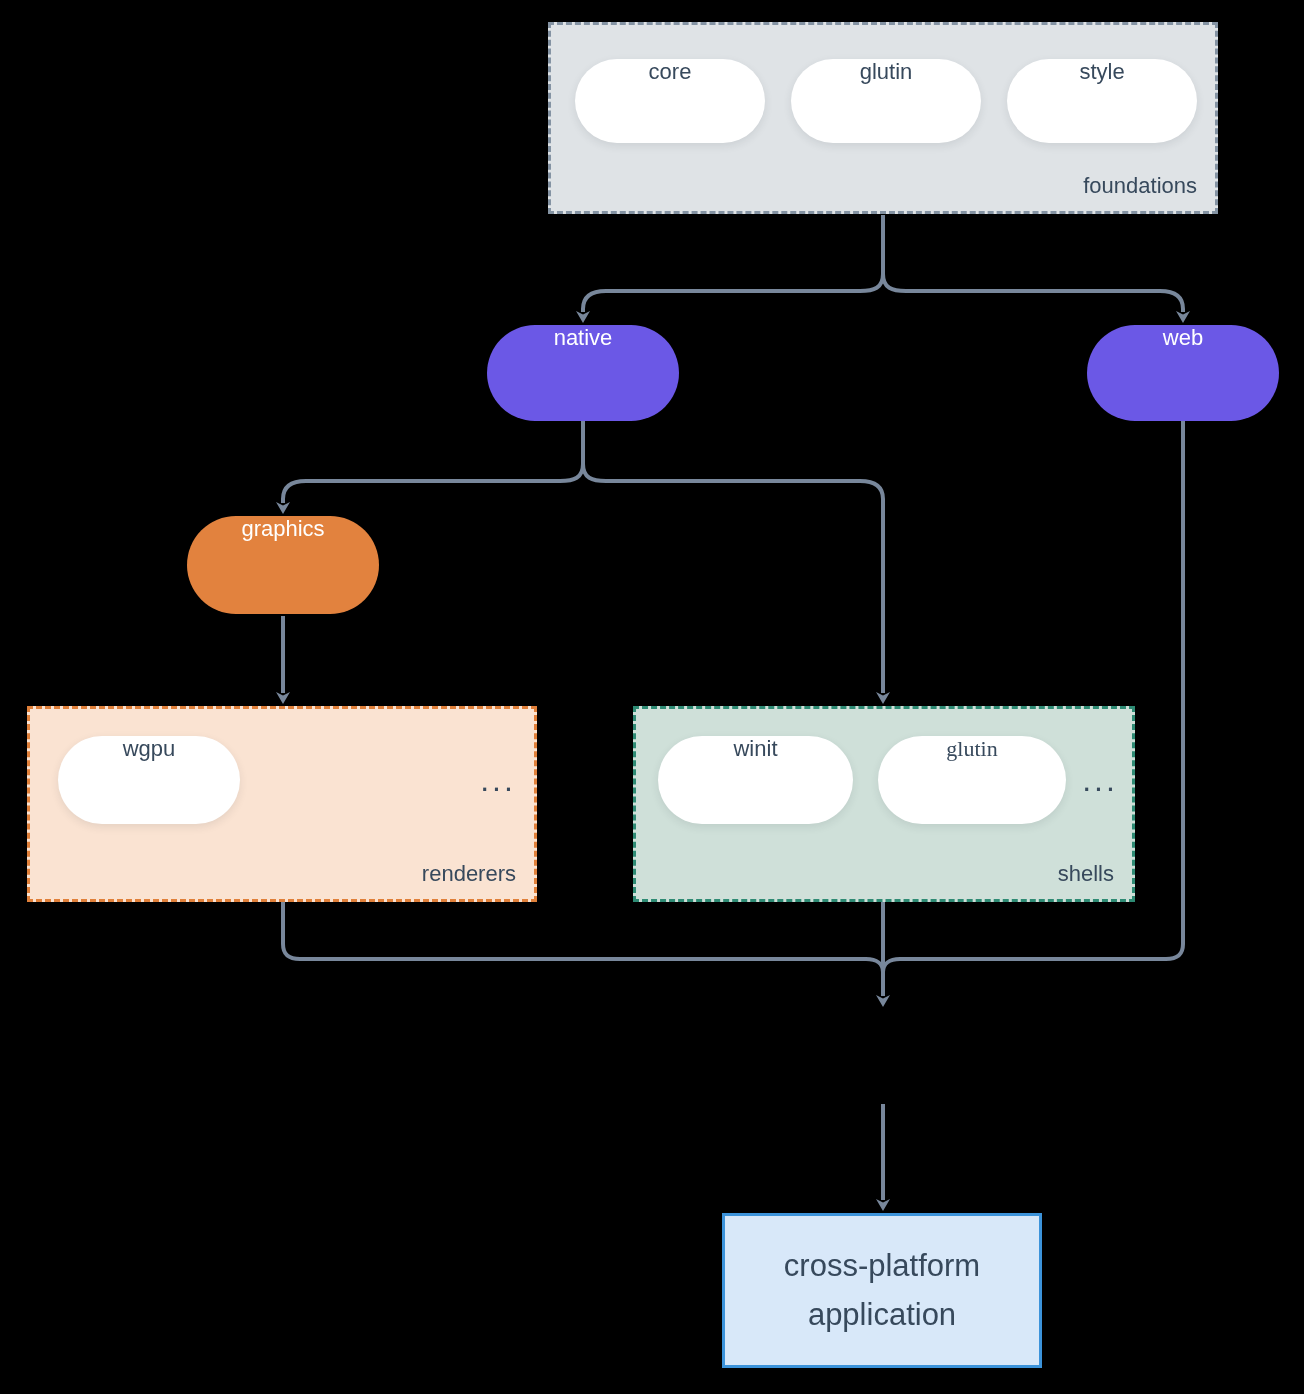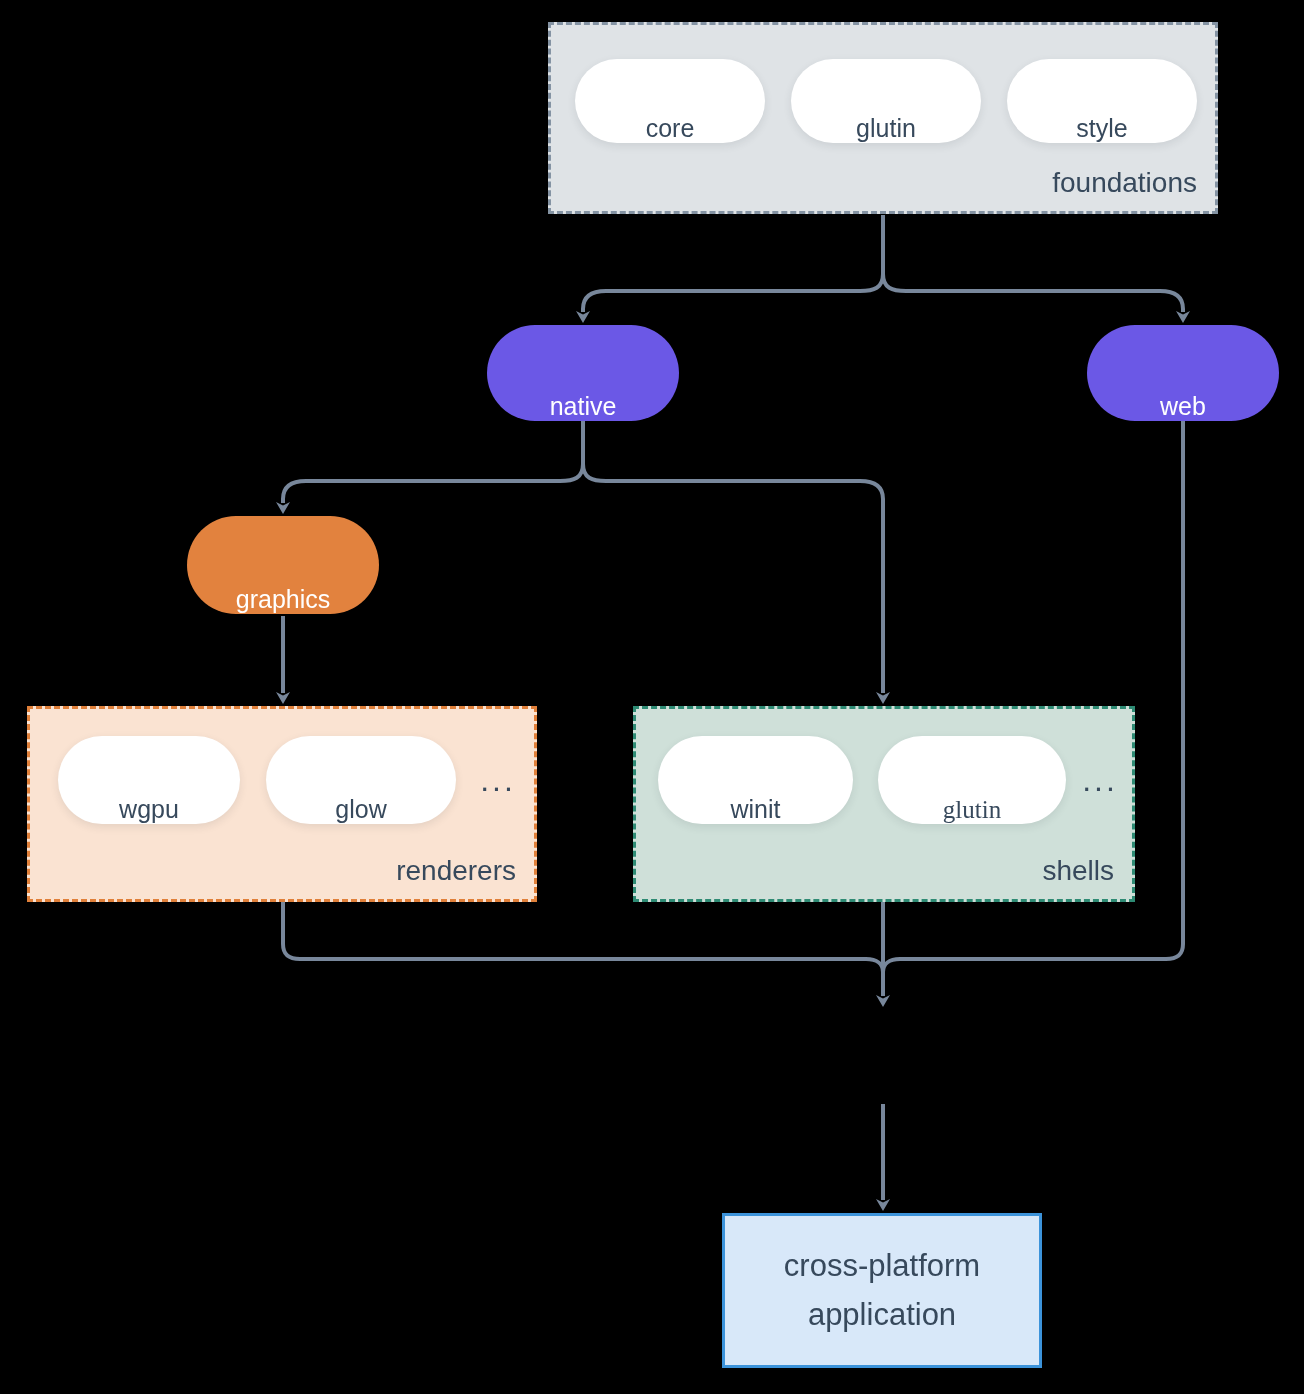--- a/index.html
+++ b/index.html
@@ -7,23 +7,23 @@
     position:relative;width:1304px;height:1394px;background:#000;
     font-family:"Liberation Sans","DejaVu Sans",sans-serif;overflow:hidden;
   }
   .group{position:absolute;box-sizing:border-box;}
   .group-foundations{left:548px;top:22px;width:670px;height:192px;
     background:#dfe3e6;border:3px dashed #8493a3;}
   .group-renderers{left:27px;top:706px;width:510px;height:196px;
     background:#fae3d2;border:3px dashed #e0803a;padding-left:29px;}
   .group-shells{left:633px;top:706px;width:502px;height:196px;
     background:#cfe0d9;border:3px dashed #2e8b74;}
-  .group-label{position:absolute;right:18px;bottom:12px;font-size:28px;color:#37495c;}
-  .pill{position:absolute;border-radius:999px;display:flex;align-items:flex-end;
-    justify-content:center;font-size:25px;box-sizing:border-box;}
+  .group-label{position:absolute;right:18px;bottom:12px;font-size:22px;color:#37495c;}
+  .pill{position:absolute;border-radius:999px;display:flex;align-items:flex-start;
+    justify-content:center;font-size:22px;box-sizing:border-box;}
   .white-pill{background:#ffffff;color:#37495c;box-shadow:0 3px 9px rgba(40,50,60,0.10);}
   .node-pill{color:#ffffff;}
   .node-native{left:487px;top:325px;width:192px;height:96px;background:#6b58e6;}
   .node-web{left:1087px;top:325px;width:192px;height:96px;background:#6b58e6;}
   .node-graphics{left:187px;top:516px;width:192px;height:98px;background:#e2823e;}
   .node-iced{left:788px;top:1010px;width:190px;height:94px;background:#2f8ede;}
   .ellipsis{position:absolute;font-size:32px;color:#37495c;letter-spacing:3px;
     display:flex;align-items:center;justify-content:center;}
   .app-box{position:absolute;left:722px;top:1213px;width:320px;height:155px;
     background:#d8e8f9;border:3px solid #3c93da;box-sizing:border-box;
@@ -78,23 +78,20 @@
   </div>
 
   <div class="pill node-pill node-graphics">
     <span>graphics</span>
   </div>
 
   <div class="group group-renderers">
     <div class="pill white-pill" style="left:28px;top:27px;width:182px;height:88px;">
       <span>wgpu</span>
     </div>
-    <div class="pill white-pill" style="left:236px;top:27px;width:190px;height:88px;">
-      <span>glow</span>
-    </div>
     <div class="ellipsis" style="left:438px;top:27px;width:60px;height:88px;">...</div>
     <div class="group-label">renderers</div>
   </div>
 
   <div class="group group-shells">
     <div class="pill white-pill" style="left:22px;top:27px;width:195px;height:88px;">
       <span>winit</span>
     </div>
     <div class="pill white-pill" style="left:242px;top:27px;width:188px;height:88px;font-family:Liberation Serif, serif;">
       <span>glutin</span>

